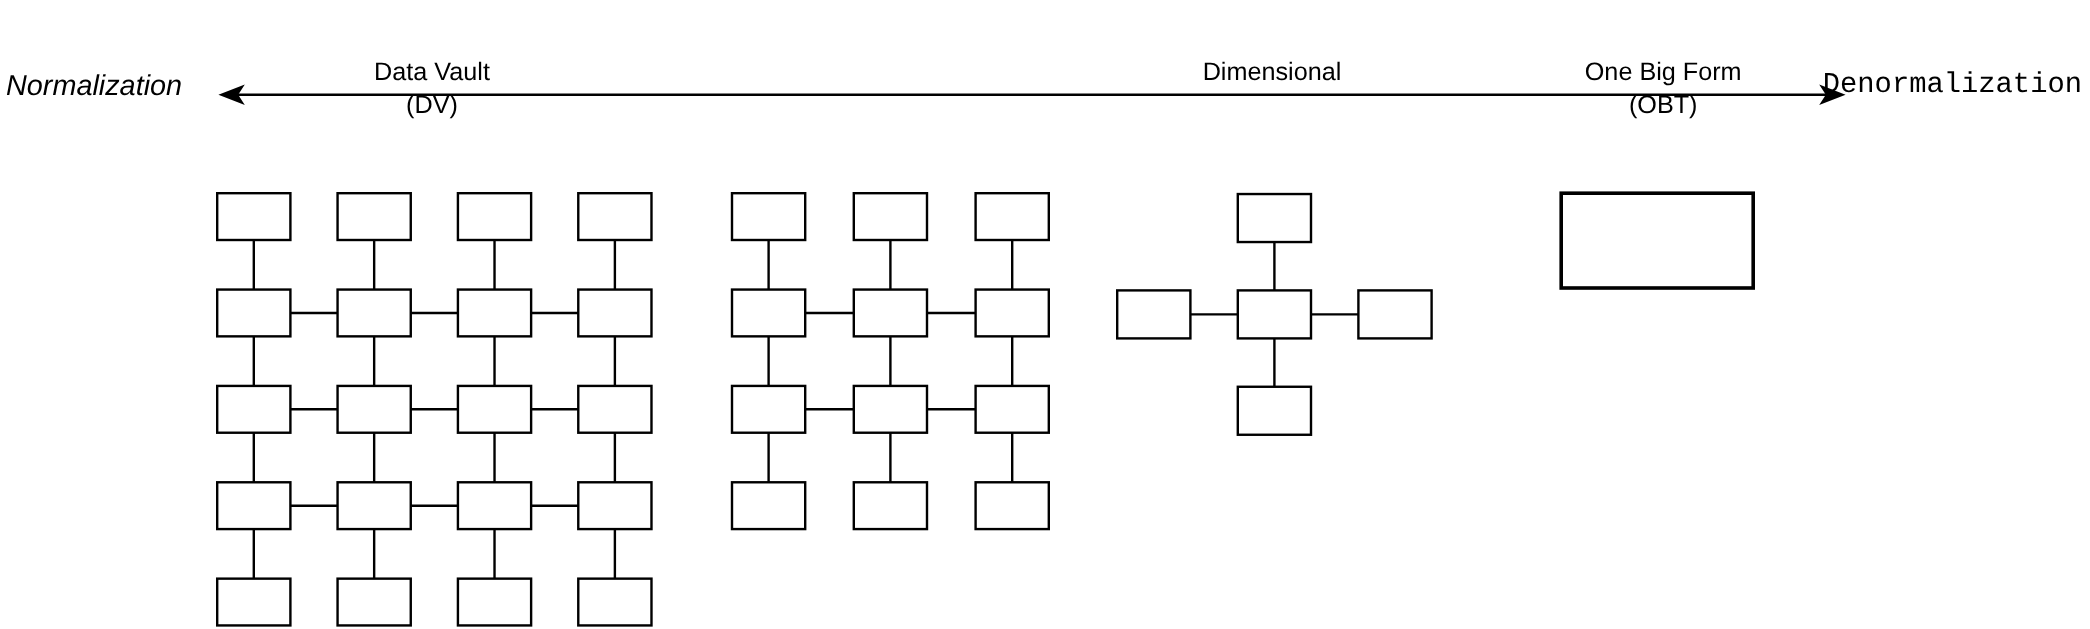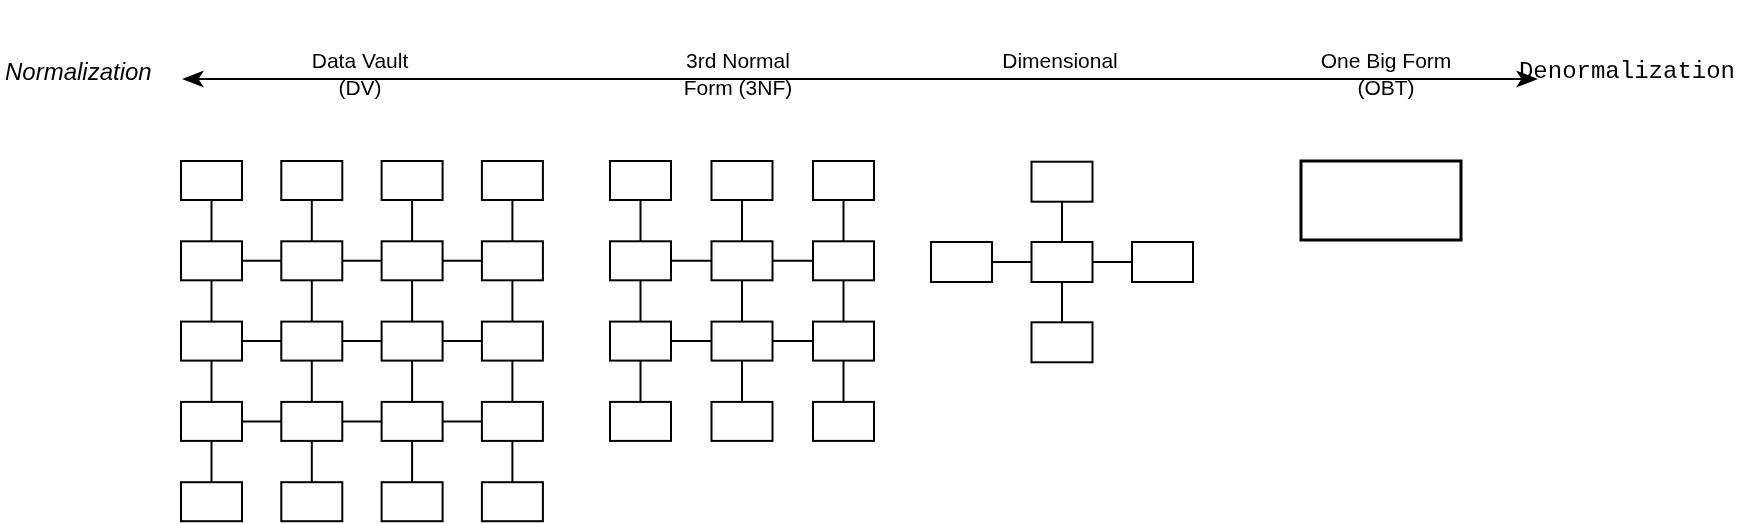--- a/index.html
+++ b/index.html
@@ -126,24 +126,20 @@
 
   <div class="side-label left">Normalization</div>
 
   <div class="side-label right">Denormalization</div>
 
   <div class="model-label" style="left:230px">
     <div>Data Vault</div>
     <div>(DV)</div>
   </div>
 
-  <div class="model-label" style="left:608px">
-    <div>3rd Normal</div>
-    <div>Form (3NF)</div>
-  </div>
 
   <div class="model-label" style="left:930px">
     <div>Dimensional</div>
   </div>
 
   <div class="model-label" style="left:1256px">
     <div>One Big Form</div>
     <div>(OBT)</div>
   </div>
 

